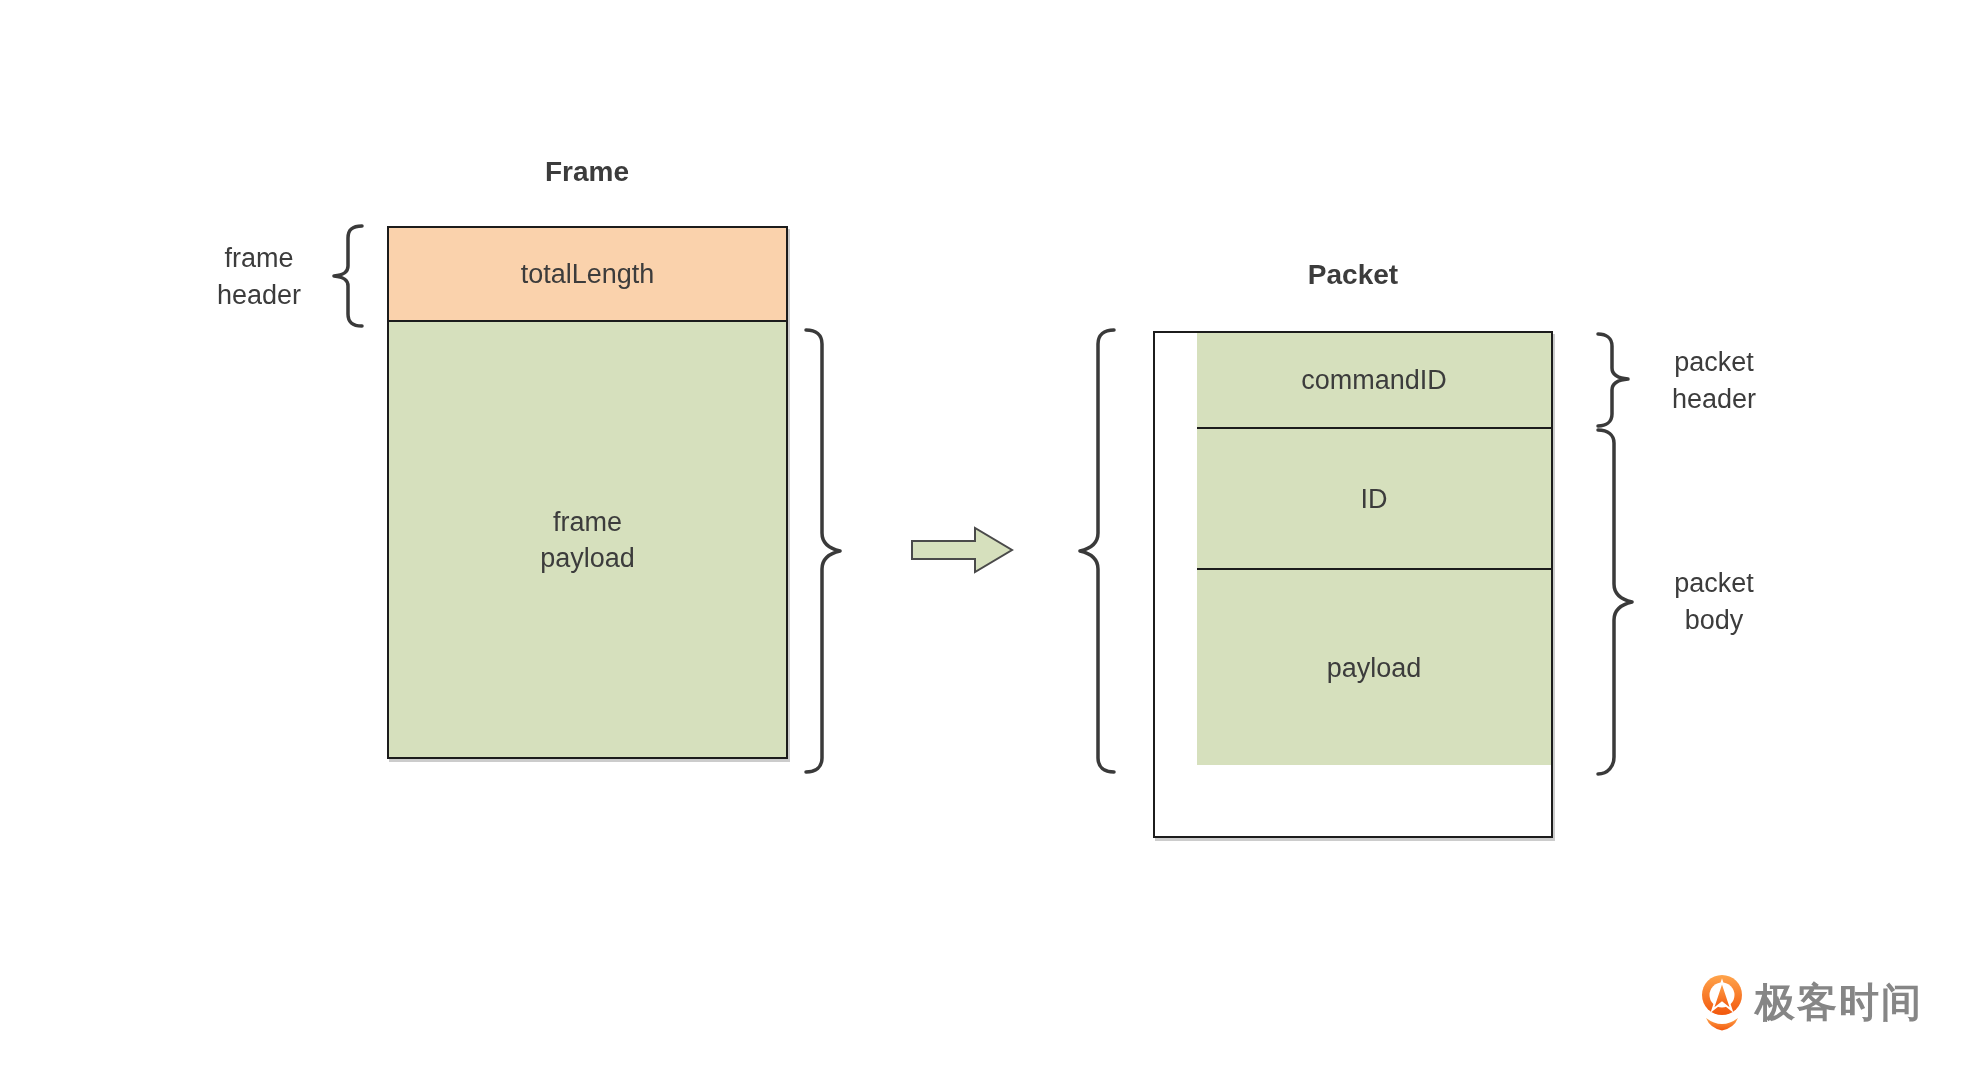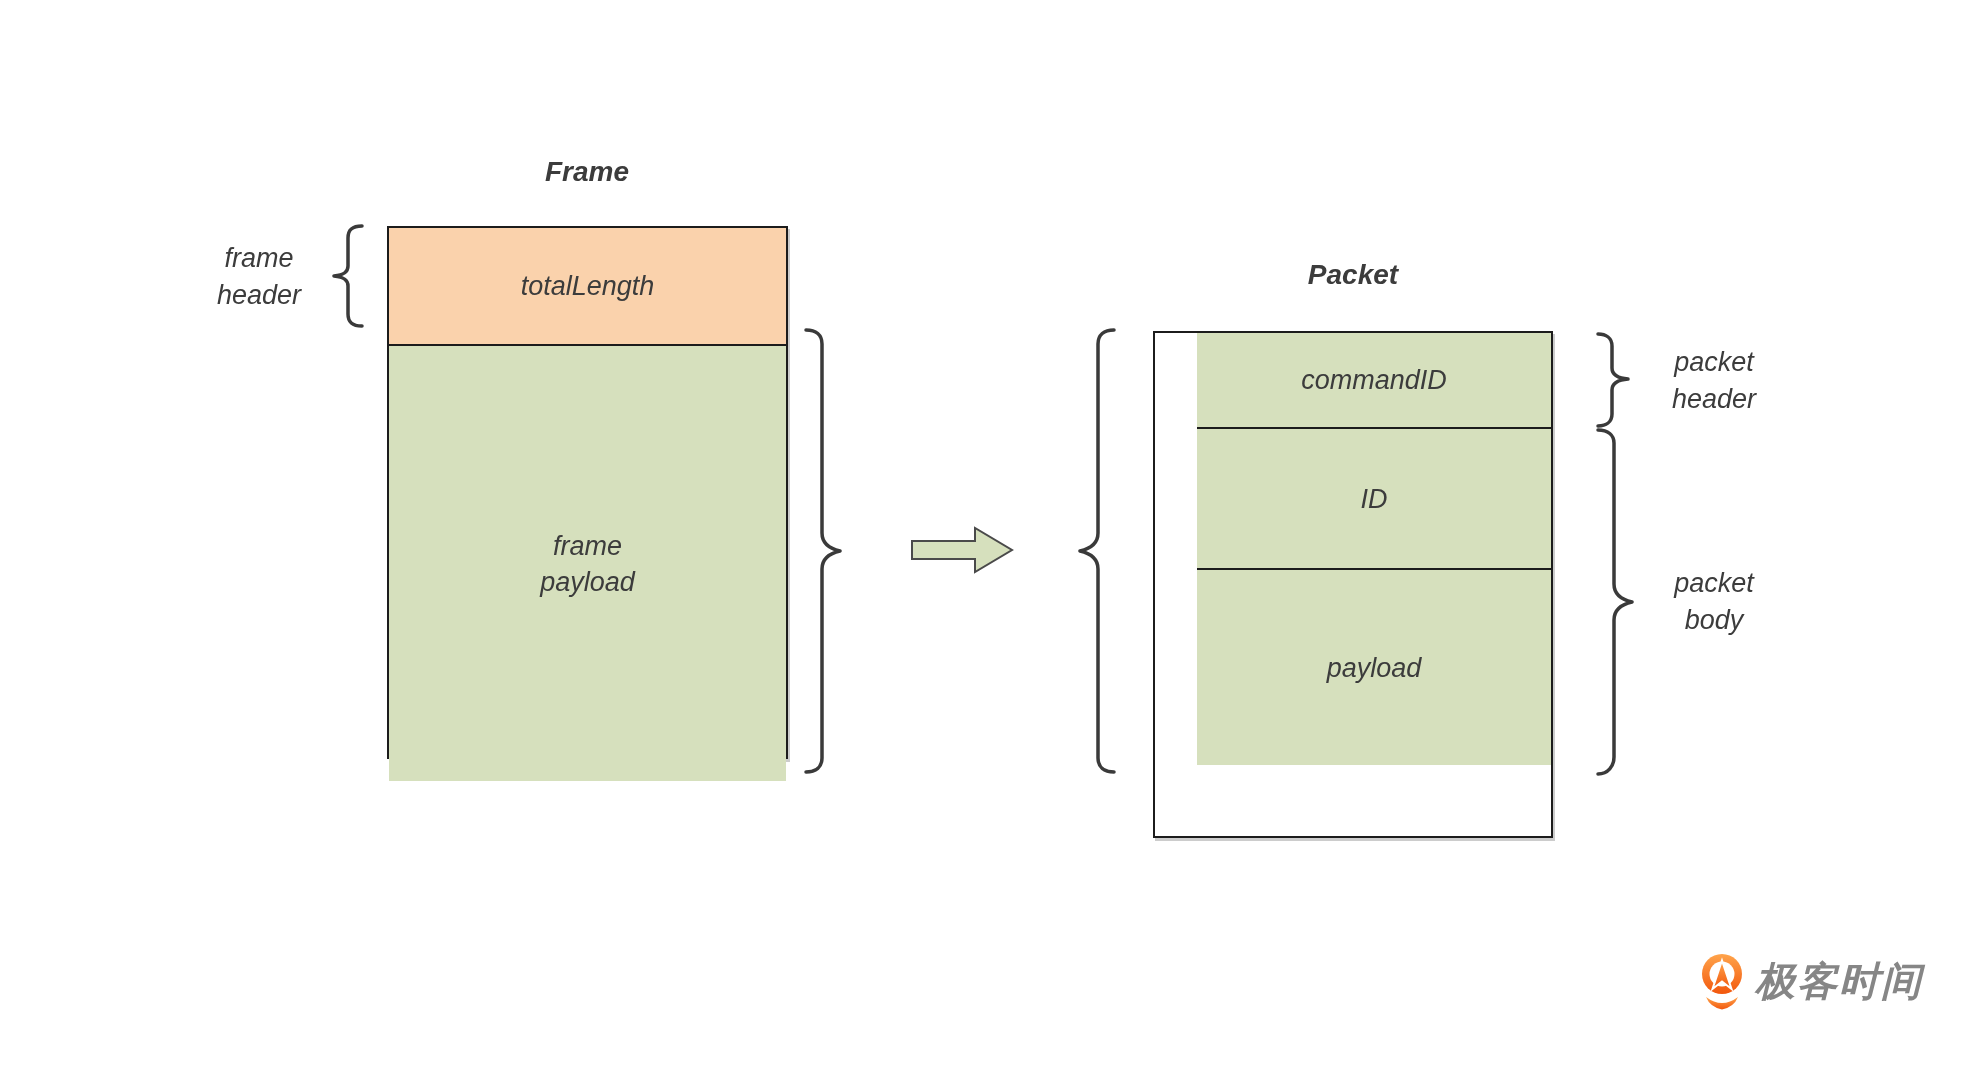--- a/index.html
+++ b/index.html
@@ -13,21 +13,20 @@
     --c-logo-text:#868686;
   }
   html,body{margin:0;padding:0;background:#fff;}
   #canvas{
     position:relative;
     width:1980px;height:1080px;
     background:#ffffff;
     font-family:"Liberation Sans", sans-serif;
     color:var(--c-text);
     overflow:hidden;
-    font-style:italic;
   }
   .abs{position:absolute;}
   .title{
     font-size:28px;font-weight:600;color:var(--c-text);
     text-align:center;line-height:38px;
   }
   .lbl{
     font-size:27px;font-weight:400;color:var(--c-text);
     text-align:center;line-height:37px;
   }
@@ -63,21 +62,21 @@
   <div class="abs lbl" style="left:179px;top:240px;width:160px;">
     <div>frame</div>
     <div>header</div>
   </div>
 
   <svg class="abs brace" style="left:326px;top:222px;" width="44" height="108" viewBox="0 0 44 108">
     <path d="M 36 4 C 26 4 22 8 22 16 L 22 44 C 22 50 18 53 8 54 C 18 55 22 58 22 64 L 22 92 C 22 100 26 104 36 104"></path>
   </svg>
 
   <div class="abs stack-box" style="left:387px;top:226px;width:401px;height:533px;">
-    <div class="cell fill-orange" style="height:116px;">
+    <div class="cell fill-orange" style="height:92px;">
       <div>totalLength</div>
     </div>
     <div class="cell fill-green" style="height:437px;">
       <div>frame</div>
       <div>payload</div>
     </div>
   </div>
 
   <svg class="abs brace" style="left:800px;top:326px;" width="46" height="450" viewBox="0 0 46 450">
     <path d="M 6 4 C 16 4 22 9 22 18 L 22 207 C 22 216 27 222 40 225 C 27 228 22 234 22 243 L 22 432 C 22 441 16 446 6 446"></path>
@@ -116,21 +115,21 @@
 
   <svg class="abs brace" style="left:1592px;top:426px;" width="46" height="352" viewBox="0 0 46 352">
     <path d="M 6 4 C 16 4 22 9 22 17 L 22 158 C 22 167 27 173 40 176 C 27 179 22 185 22 194 L 22 331 C 22 340 16 348 6 348"></path>
   </svg>
 
   <div class="abs lbl" style="left:1634px;top:565px;width:160px;">
     <div>packet</div>
     <div>body</div>
   </div>
 
-  <div class="abs logo" style="left:1700px;top:949px;">
+  <div class="abs logo" style="left:1700px;top:970px;">
     <svg width="46" height="64" viewBox="0 0 46 64">
       <defs>
         <linearGradient id="lg" x1="0" y1="0" x2="0" y2="1">
           <stop offset="0" style="stop-color:var(--c-logo-top)"></stop>
           <stop offset="1" style="stop-color:var(--c-logo-bottom)"></stop>
         </linearGradient>
       </defs>
       <circle cx="22" cy="25" r="20" fill="url(#lg)"></circle>
       <circle cx="22" cy="25" r="12.5" fill="#ffffff"></circle>
       <path d="M 22 11.5 L 31.5 40 L 22 32.5 L 12.5 40 Z" fill="url(#lg)" stroke="#ffffff" stroke-width="2"></path>

